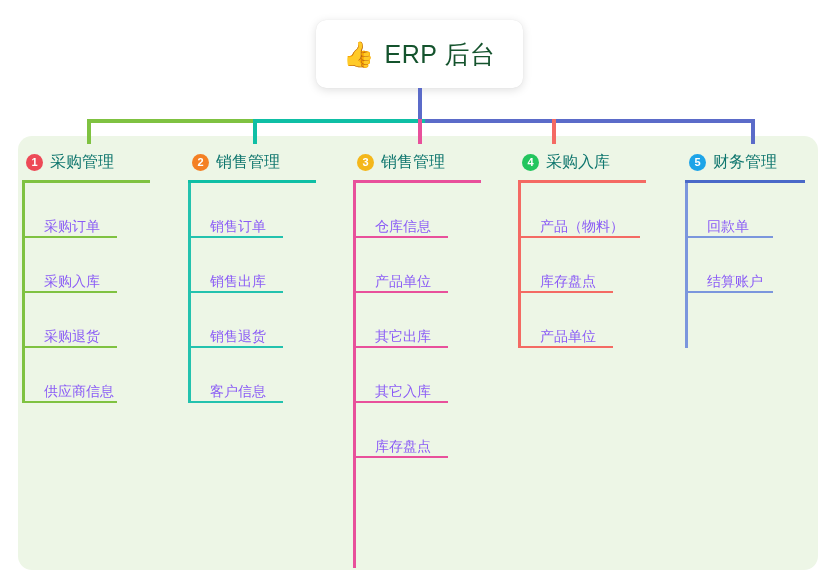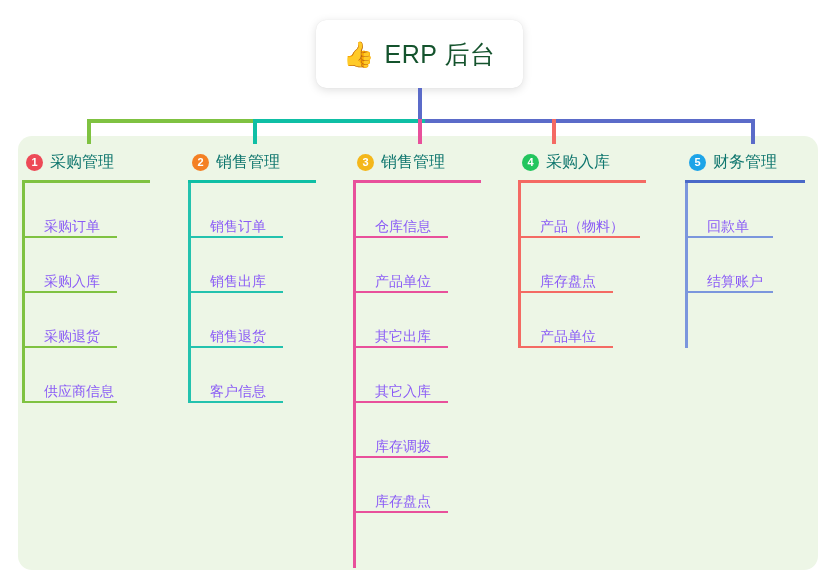--- a/index.html
+++ b/index.html
@@ -227,24 +227,20 @@
         </div>
         <div class="leaf">
           <span class="leaf-label">其它出库</span>
           <div class="leaf-rule" style="width: 95px; background: rgb(232, 80, 155);"></div>
         </div>
         <div class="leaf">
           <span class="leaf-label">其它入库</span>
           <div class="leaf-rule" style="width: 95px; background: rgb(232, 80, 155);"></div>
         </div>
         <div class="leaf">
-          <span class="leaf-label">库存调拨</span>
-          <div class="leaf-rule" style="width: 95px; background: rgb(232, 80, 155);"></div>
-        </div>
-        <div class="leaf">
           <span class="leaf-label">库存盘点</span>
           <div class="leaf-rule" style="width: 95px; background: rgb(232, 80, 155);"></div>
         </div>
       </div>
     </div>
     <div class="branch" style="left: 500px; width: 170px; top: 12px;">
       <div class="branch-head">
         <span class="badge" style="background: rgb(35, 197, 94);">4</span>
         <span class="branch-title">采购入库</span>
       </div>

